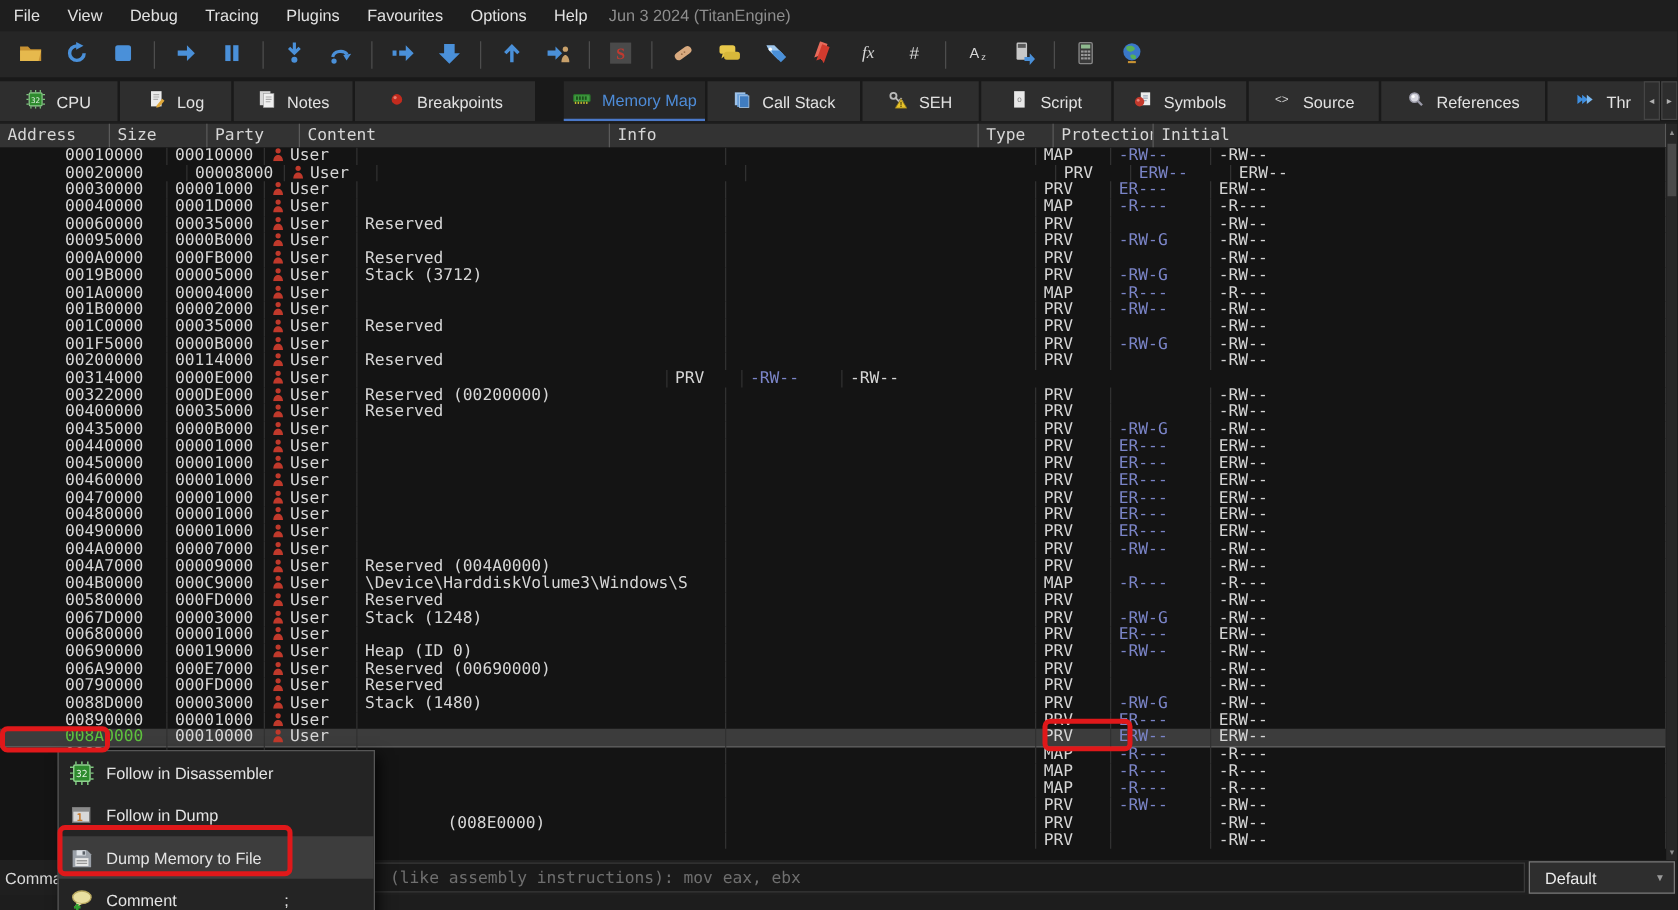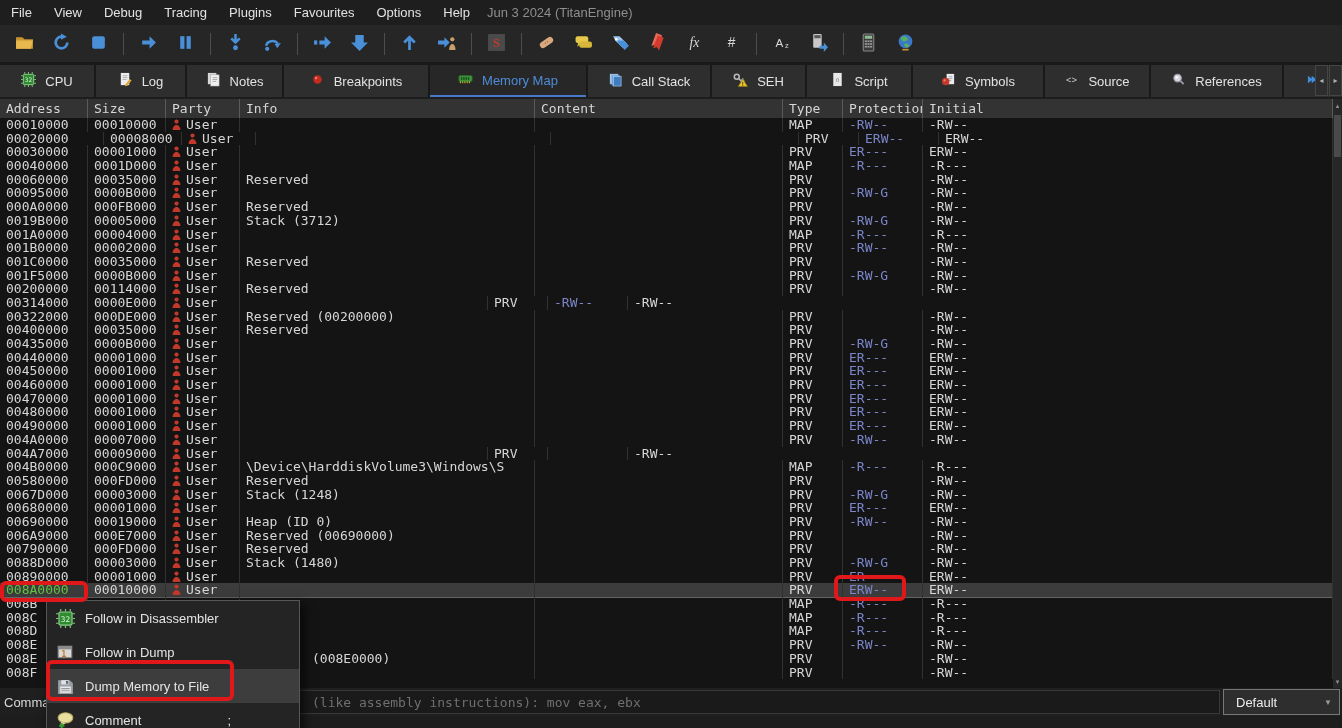--- a/index.html
+++ b/index.html
@@ -26,21 +26,21 @@
   .tab.active{background:#272727;border-bottom:2px solid #4a78c8;color:#4e8cd8;}
   #tabscroll{position:absolute;right:0;top:65px;display:flex;z-index:5;}
   .tsbtn{width:13px;height:31px;background:#2d2d2d;border:1px solid #454545;color:#b0b0b0;
          font-size:8px;display:flex;align-items:center;justify-content:center;margin-left:1px;padding:0;cursor:pointer;}
   
   #thead{position:absolute;left:0;top:99px;right:9px;height:19px;background:#333333;display:flex;
          font:13px "DejaVu Sans Mono",monospace;color:#d6d6d6;align-items:center;}
   .hcell{border-right:1px solid #5a5a5a;height:19px;display:flex;align-items:center;
          padding-left:6px;box-sizing:border-box;flex:none;white-space:pre;overflow:hidden;cursor:pointer;}
   #tbody{position:absolute;left:0;top:118px;right:9px;height:570px;background:#141414;overflow:hidden;}
-  .trow{display:flex;height:13.7px;font:13px/13.7px "DejaVu Sans Mono",monospace;color:#d6d6d6;cursor:default;}
+  .trow{display:flex;height:13.7px;font:13px/13.7px "DejaVu Sans Mono",monospace;color:#d6d6d6;cursor:default;padding-left:46px;}
   .trow.sel{background:#3c3c3c;box-shadow:0 1px 0 #636363;}
   .tcell{flex:none;padding-left:6px;box-sizing:border-box;border-right:1px solid #313131;
          overflow:hidden;white-space:pre;}
   .c-init{flex:1;}
   .c-prot{color:#7b85c8;}
   .sel .c-addr{color:#5ec23e;}
   .c-info.indent{padding-left:72px;}
   .party-ic{display:inline-block;width:9px;height:11px;margin-right:5px;vertical-align:-1px;}
   .party-ic svg{width:9px;height:11px;}
   
@@ -277,21 +277,21 @@
         </svg></span>
       <span class="tab-label">Notes</span>
     </div>
     <div class="tab" style="width: 144px;">
       <span class="ic"><svg viewBox="0 0 16 16">
           <circle cx="8" cy="8" r="4.5" fill="#c32b1e"></circle>
           <circle cx="6.5" cy="6.5" r="1.4" fill="#e87a6e"></circle>
         </svg></span>
       <span class="tab-label">Breakpoints</span>
     </div>
-    <div class="tab active" style="width: 156px;">
+    <div class="tab active" style="width: 113px; margin-left: 21px;">
       <span class="ic"><svg viewBox="0 0 16 16">
           <rect x="1" y="5" width="14" height="6" rx="1" fill="#3f9c3f" stroke="#2a6e2a"></rect>
           <g fill="#1d4f1d">
             <rect x="3" y="6.5" width="1.6" height="3"></rect>
             <rect x="5.5" y="6.5" width="1.6" height="3"></rect>
             <rect x="8" y="6.5" width="1.6" height="3"></rect>
             <rect x="10.5" y="6.5" width="1.6" height="3"></rect>
           </g>
           <g fill="#c8b830">
             <rect x="2" y="11" width="1.2" height="2"></rect>
@@ -320,21 +320,21 @@
         </svg></span>
       <span class="tab-label">SEH</span>
     </div>
     <div class="tab" style="width: 104px;">
       <span class="ic"><svg viewBox="0 0 16 16">
           <rect x="3.5" y="1" width="9" height="14" fill="#e8e8e8"></rect>
           <text x="8" y="10.5" text-anchor="middle" font-size="7" fill="#888" font-family="monospace">o</text>
         </svg></span>
       <span class="tab-label">Script</span>
     </div>
-    <div class="tab" style="width: 130px;">
+    <div class="tab" style="width: 106px;">
       <span class="ic"><svg viewBox="0 0 16 16">
           <rect x="6" y="2" width="8" height="11" fill="#ececec"></rect>
           <g stroke="#9aa8b8">
             <path d="M8 5h4M8 7h4M8 9h3"></path>
           </g>
           <circle cx="5" cy="10" r="4" fill="#c3392c"></circle>
           <circle cx="3.8" cy="8.8" r="1.2" fill="#e8847a"></circle>
         </svg></span>
       <span class="tab-label">Symbols</span>
     </div>
@@ -366,22 +366,22 @@
     </button>
   <button class="tsbtn">
       <span>▸</span>
     </button>
 </div>
 
 <div id="thead">
     <div class="hcell" style="width: 88px;">Address</div>
     <div class="hcell" style="width: 78px;">Size</div>
     <div class="hcell" style="width: 74px;">Party</div>
+    <div class="hcell" style="width: 248px;">Content</div>
     <div class="hcell" style="width: 295px;">Info</div>
-    <div class="hcell" style="width: 248px;">Content</div>
     <div class="hcell" style="width: 60px;">Type</div>
     <div class="hcell" style="width: 80px;">Protection</div>
     <div class="hcell" style="flex: 1 1 0%;">Initial</div>
   </div>
 <div id="tbody">
     <div class="trow">
       <div class="tcell c-addr" style="width: 88px;">00010000</div>
       <div class="tcell c-size" style="width: 78px;">00010000</div>
       <div class="tcell c-party" style="width: 74px;"><span class="party-ic"><svg viewBox="0 0 9 11">
             <circle cx="4.5" cy="2.6" r="2.1" fill="#c0392b"></circle>
@@ -691,20 +691,21 @@
       <div class="tcell c-prot" style="width: 80px;">-RW--</div>
       <div class="tcell c-init">-RW--</div>
     </div>
     <div class="trow">
       <div class="tcell c-addr" style="width: 88px;">004A7000</div>
       <div class="tcell c-size" style="width: 78px;">00009000</div>
       <div class="tcell c-party" style="width: 74px;"><span class="party-ic"><svg viewBox="0 0 9 11">
             <circle cx="4.5" cy="2.6" r="2.1" fill="#c0392b"></circle>
             <path d="M.6 11C.6 7.5 2.8 6 4.5 6s3.9 1.5 3.9 5z" fill="#c0392b"></path>
           </svg></span><span>User</span></div>
+      <div class="tcell c-info" style="width: 295px;">Reserved (004A0000)</div>
       <div class="tcell c-content" style="width: 248px;"></div>
       <div class="tcell c-type" style="width: 60px;">PRV</div>
       <div class="tcell c-prot" style="width: 80px;"></div>
       <div class="tcell c-init">-RW--</div>
     </div>
     <div class="trow">
       <div class="tcell c-addr" style="width: 88px;">004B0000</div>
       <div class="tcell c-size" style="width: 78px;">000C9000</div>
       <div class="tcell c-party" style="width: 74px;"><span class="party-ic"><svg viewBox="0 0 9 11">
             <circle cx="4.5" cy="2.6" r="2.1" fill="#c0392b"></circle>

